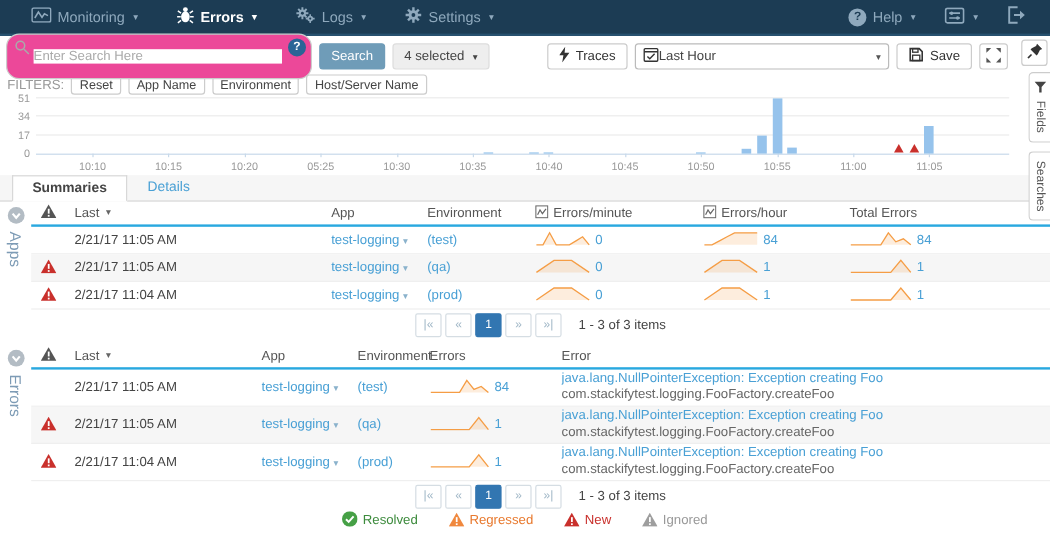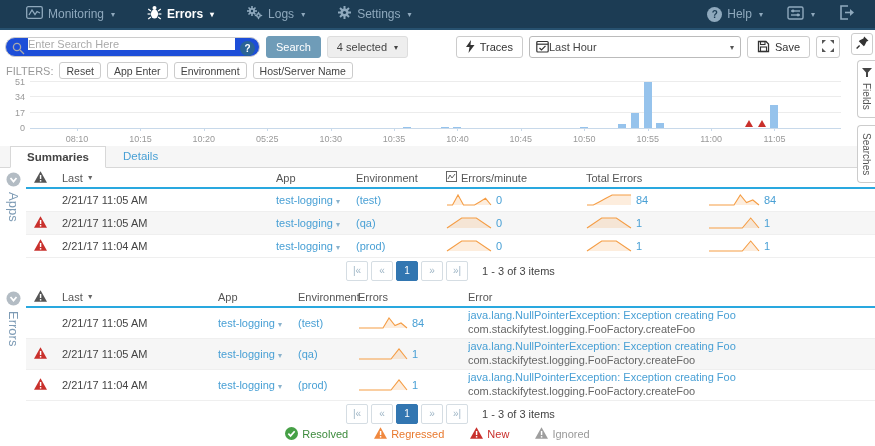--- a/index.html
+++ b/index.html
@@ -16,22 +16,22 @@
     padding:0 16px; height:100%; cursor:pointer; white-space:nowrap;text-align:center; }
   .nav-item.active { color:#ffffff; font-weight:bold; }
   .caret { font-size:8px; margin-left:2px; }
   .nav-right { margin-left:auto; display:flex; align-items:center; gap:4px; }
   .nav-right .nav-item { padding:0 10px; }
   .qmark { width:15px; height:15px; border-radius:50%; background:#8fa9bd; color:#1c3c54;
     display:inline-flex; align-items:center; justify-content:center; font-weight:bold; font-size:10px; }
 
   
   .toolbar { height:28px; display:flex; align-items:center; gap:6px; padding:0 5px; margin-top:3px; margin-right:30px; }
-  .search-wrap { position:relative; width:255px; height:20px; border:1px solid #ccc; border-radius:11px;
-    display:flex; align-items:flex-start; padding:0 24px 0 22px; background:#1d4ed8; }
+  .search-wrap { position:relative; width:255px; height:38px; border:1px solid #ccc; border-radius:11px;
+    display:flex; align-items:center; padding:0 24px 0 22px; background:#ec4899; }
   .search-wrap input { border:none; outline:none; width:100%; font-size:11px; color:#444;
     font-family:"Liberation Sans", sans-serif; }
   .search-wrap input::placeholder { color:#aaa; }
   .mag { position:absolute; left:6px; top:4px; }
   .qcircle { position:absolute; right:4px; top:3px; width:15px; height:15px; border-radius:50%;
     background:#2a6496; color:#fff; font-size:10px; font-weight:bold; display:flex; align-items:center; justify-content:center; cursor:pointer; }
   .btn { height:22px; border:1px solid #ccc; border-radius:3px; background:#fff; font-size:11px; color:#333;
     display:inline-flex; align-items:center; gap:5px; padding:0 9px; cursor:pointer; font-family:"Liberation Sans", sans-serif; }
   .btn-search { background:#6f9cb8; border-color:#6f9cb8; color:#fff; }
   .btn-grey { background:#eee; border-color:#ddd; color:#444; }
@@ -260,40 +260,40 @@
     <span><svg width="13" height="13" viewBox="0 0 13 13">
           <path d="M8.2 0.5 L12.5 4.8 L10.6 5.6 L8.8 9.2 L7.8 10.2 L2.8 5.2 L3.8 4.2 L7.4 2.4 Z" fill="#333"></path>
           <line x1="3.6" y1="9.4" x2="0.6" y2="12.4" stroke="#333" stroke-width="1.4"></line>
         </svg></span>
   </button>
 
   <div class="filters">
     <span class="flabel">FILTERS:</span>
     <span id="filter-btns" style="display:flex; gap:6px;">
         <button class="fbtn">Reset</button>
-        <button class="fbtn">App Enter</button>
+        <button class="fbtn">App Name</button>
         <button class="fbtn">Environment</button>
         <button class="fbtn">Host/Server Name</button>
       </span>
   </div>
 
   <div class="chart">
     <div class="yaxis" id="yaxis">
         <span class="ylab" style="top: 46px;">0</span>
         <span class="ylab" style="top: 30.6667px;">17</span>
         <span class="ylab" style="top: 15.3333px;">34</span>
         <span class="ylab" style="top: 0px;">51</span>
       </div>
     <div class="plot" id="plot">
         <div class="gline base" style="top: 46px;"></div>
         <div class="gline" style="top: 29.6667px;"></div>
         <div class="gline" style="top: 14.3333px;"></div>
         <div class="gline" style="top: -1px;"></div>
         <div class="xtick" style="left: 5.8%;"></div>
-        <span class="xlab" style="left: 5.8%;">08:10</span>
+        <span class="xlab" style="left: 5.8%;">10:10</span>
         <div class="xtick" style="left: 13.618%;"></div>
         <span class="xlab" style="left: 13.618%;">10:15</span>
         <div class="xtick" style="left: 21.436%;"></div>
         <span class="xlab" style="left: 21.436%;">10:20</span>
         <div class="xtick" style="left: 29.254%;"></div>
         <span class="xlab" style="left: 29.254%;">05:25</span>
         <div class="xtick" style="left: 37.072%;"></div>
         <span class="xlab" style="left: 37.072%;">10:30</span>
         <div class="xtick" style="left: 44.89%;"></div>
         <span class="xlab" style="left: 44.89%;">10:35</span>
@@ -366,20 +366,27 @@
             <span>Environment</span>
           </div>
         <div class="th">
             <span><svg width="11" height="11" viewBox="0 0 11 11">
                 <rect x="0.5" y="0.5" width="10" height="10" fill="none" stroke="#666"></rect>
                 <polyline points="2,8 4,4 6,7 9,3" fill="none" stroke="#666"></polyline>
               </svg></span>
             <span>Errors/minute</span>
           </div>
         <div class="th">
+            <span><svg width="11" height="11" viewBox="0 0 11 11">
+                <rect x="0.5" y="0.5" width="10" height="10" fill="none" stroke="#666"></rect>
+                <polyline points="2,8 4,4 6,7 9,3" fill="none" stroke="#666"></polyline>
+              </svg></span>
+            <span>Errors/hour</span>
+          </div>
+        <div class="th">
             <span>Total Errors</span>
           </div>
       </div>
       <div id="apps-rows">
           <div class="row h23 grid-apps">
             <div class="cell iconc"></div>
             <div class="cell">2/21/17 11:05 AM</div>
             <div class="cell">
               <span class="applink appw">test-logging<span class="acaret">▾</span></span>
               <span class="link">(test)</span>

